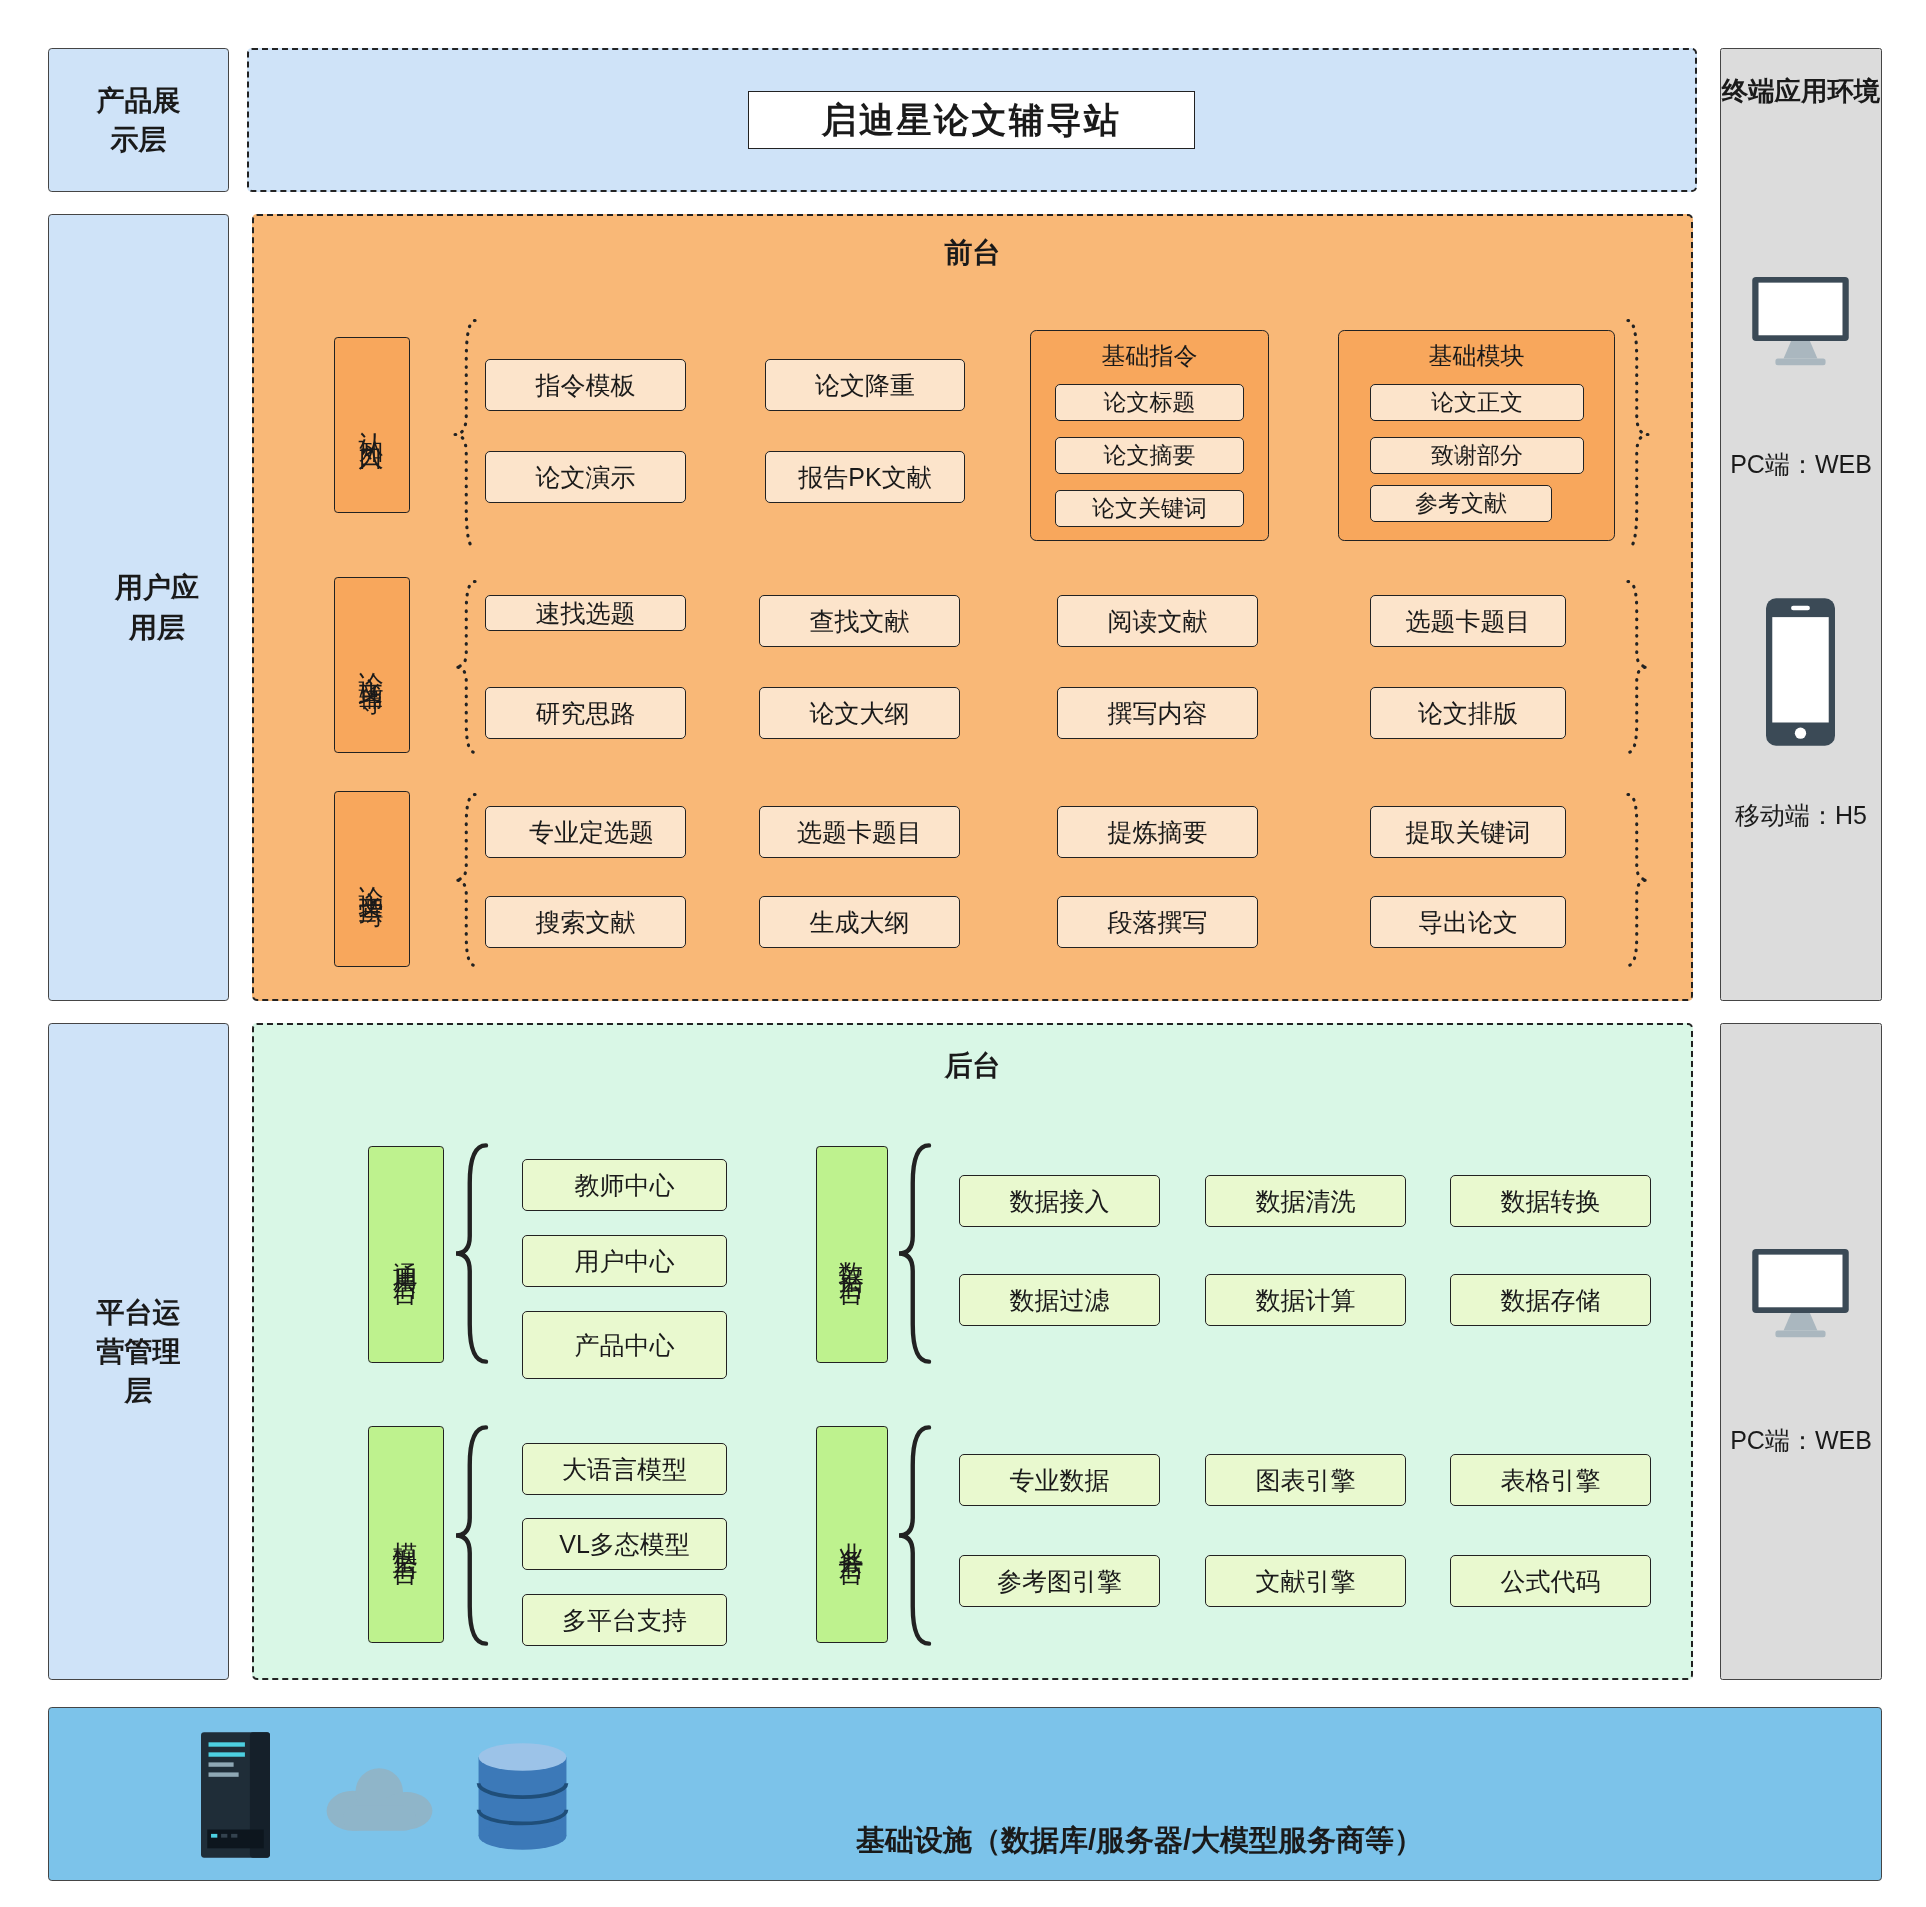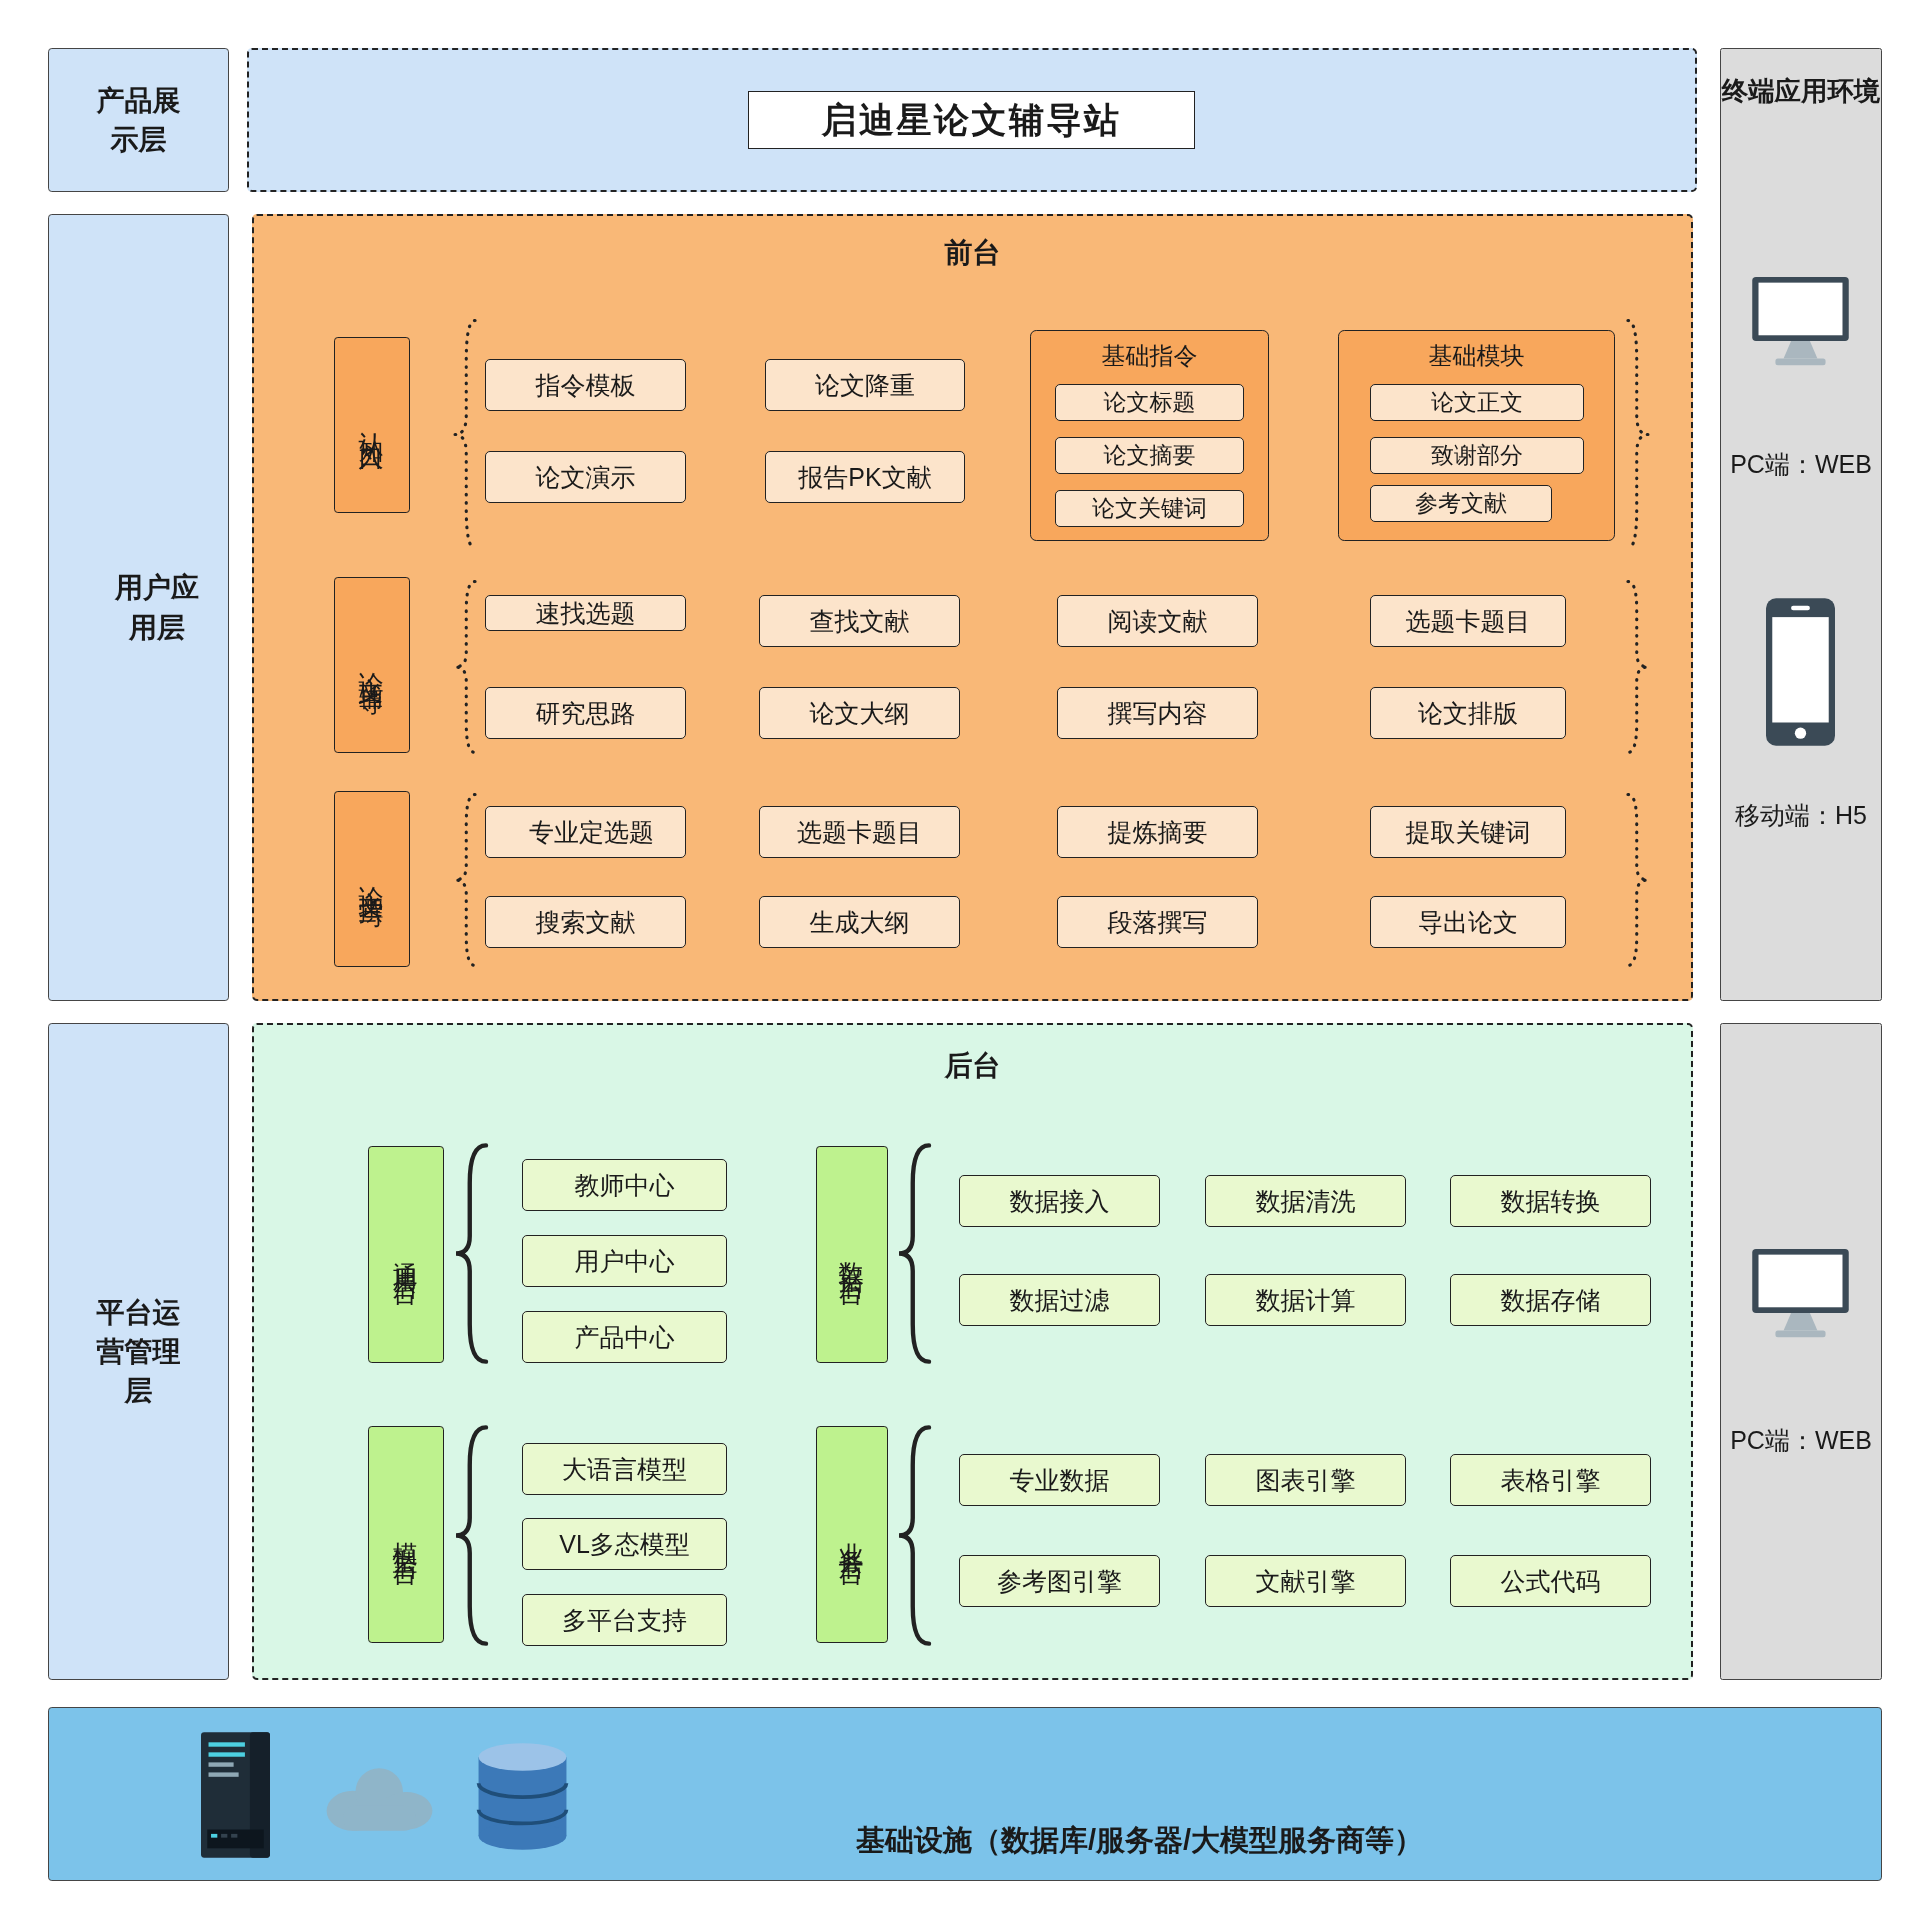--- a/index.html
+++ b/index.html
@@ -130,21 +130,21 @@
 <div class="abs sec-title" style="left:252px;top:1047px;width:1441px;">后台</div>
 
 <div class="abs vlabel g fc" style="left:368px;top:1146px;width:76px;height:217px;">通用后台</div>
 <div class="abs" style="left:451px;top:1142px;">
   <svg width="40" height="223" viewBox="0 0 64 354">
       <path d="M 56 4 Q 30 4 30 64 L 30 149 Q 30 177 8 177 Q 30 177 30 205 L 30 290 Q 30 350 56 350" fill="none" stroke="#222" stroke-width="7" stroke-linecap="round"></path>
     </svg>
 </div>
 <div class="abs item g fc" style="left:522px;top:1159px;width:205px;height:52px;">教师中心</div>
 <div class="abs item g fc" style="left:522px;top:1235px;width:205px;height:52px;">用户中心</div>
-<div class="abs item g fc" style="left:522px;top:1311px;width:205px;height:52px;">产品中心</div>
+<div class="abs item g fc" style="left:522px;top:1311px;width:205px;height:68px;">产品中心</div>
 
 <div class="abs vlabel g fc" style="left:816px;top:1146px;width:72px;height:217px;">数据后台</div>
 <div class="abs" style="left:894px;top:1142px;">
   <svg width="40" height="223" viewBox="0 0 64 354">
       <path d="M 56 4 Q 30 4 30 64 L 30 149 Q 30 177 8 177 Q 30 177 30 205 L 30 290 Q 30 350 56 350" fill="none" stroke="#222" stroke-width="7" stroke-linecap="round"></path>
     </svg>
 </div>
 <div class="abs item g fc" style="left:959px;top:1175px;width:201px;height:52px;">数据接入</div>
 <div class="abs item g fc" style="left:1205px;top:1175px;width:201px;height:52px;">数据清洗</div>
 <div class="abs item g fc" style="left:1450px;top:1175px;width:201px;height:52px;">数据转换</div>

